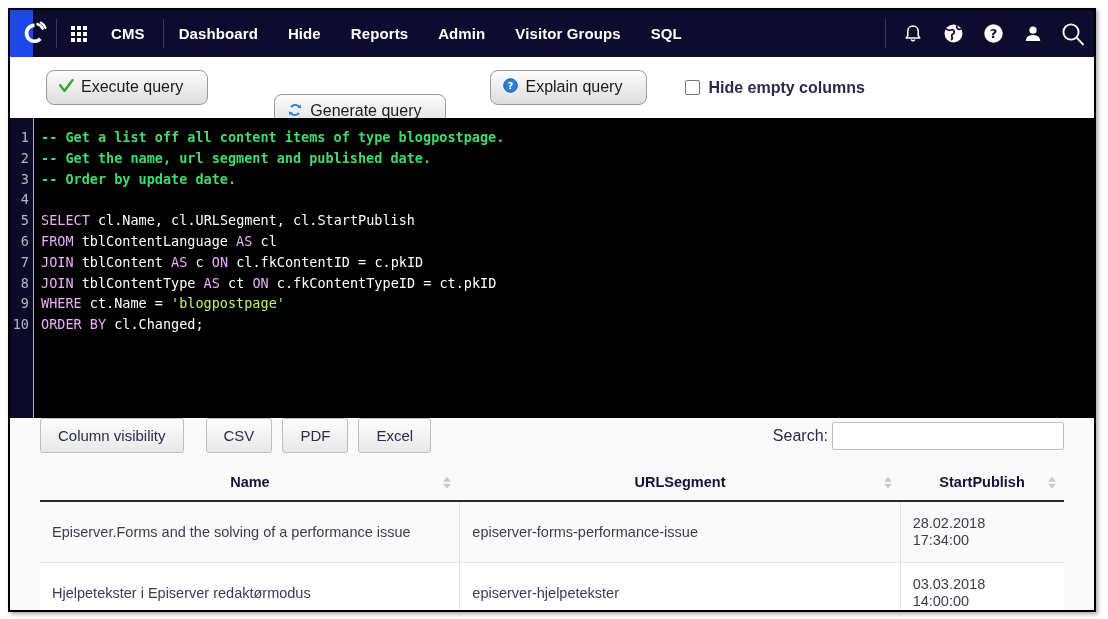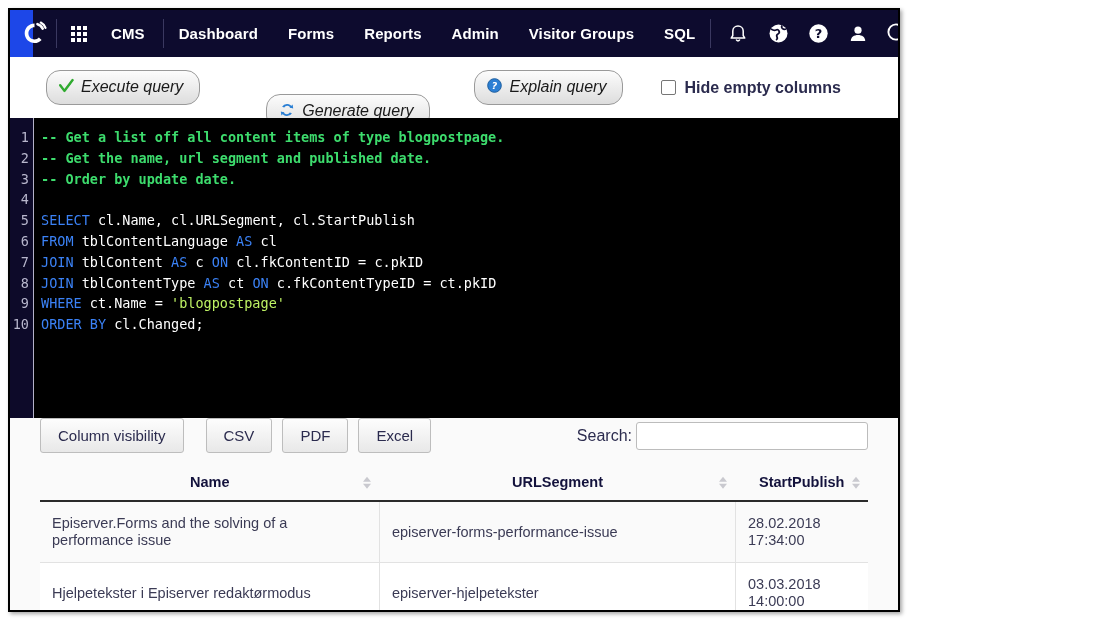--- a/index.html
+++ b/index.html
@@ -19,21 +19,21 @@
     position: relative;
     width: 1108px;
     height: 619px;
     background: #ffffff;
     box-sizing: border-box;
   }
   #app-frame {
     position: absolute;
     left: 8px;
     top: 8px;
-    width: 892px;
+    width: 1088px;
     height: 604px;
     background: #ffffff;
     border: 2px solid #000000;
     box-sizing: border-box;
     overflow: hidden;
     box-shadow: 2px 2px 4px rgba(0,0,0,0.35);
   }
 
   
   #topnav {
@@ -124,31 +124,30 @@
     height: 61px;
     background: #ffffff;
     display: flex;
     align-items: center;
     padding-left: 36px;
     box-sizing: border-box;
   }
   .btn3d {
     background: linear-gradient(#fcfcfc, #dddddd);
     border: 1px solid #9a9a9a;
-    border-radius: 14px;
+    border-radius: 8px;
     font-size: 16px;
     color: #1a1a1a;
-    padding: 7px 16px 8px 12px;
+    padding: 7px 24px 8px 12px;
     display: inline-flex;
     align-items: center;
     gap: 7px;
     cursor: pointer;
     font-family: "Liberation Sans", sans-serif;
     line-height: 1;
-    font-style: italic;
   }
   #btn-generate { margin-left: 66px; margin-top: 48px; }
   #btn-explain  { margin-left: 44px; }
   .chk-wrap {
     margin-left: 38px;
     display: flex;
     align-items: center;
     gap: 8px;
     font-size: 16px;
     color: #2b2b4e;
@@ -187,21 +186,21 @@
     user-select: none;
   }
   #code {
     flex: 1 1 auto;
     padding: 9px 0 0 7px;
     color: #ffffff;
     white-space: pre;
     overflow: hidden;
   }
   .tok-c  { color: #3ddc6d; font-weight: bold; }           
-  .tok-k  { color: #3b82f6; }           
+  .tok-k  { color: #f0abfc; }           
   .tok-s  { color: #bef264; }           
   .tok-i  { color: #ffffff; }           
 
   
   #results {
     background: #fafafa;
     height: 194px;
     padding: 0 30px;
     box-sizing: border-box;
     position: relative;
@@ -330,21 +329,21 @@
             <i></i>
             <i></i>
         </span>
       </div>
 
       <div class="nav-item brand">CMS</div>
 
       <div class="nav-sep"></div>
 
       <div class="nav-item">Dashboard</div>
-      <div class="nav-item">Forms</div>
+      <div class="nav-item">Hide</div>
       <div class="nav-item">Reports</div>
       <div class="nav-item">Admin</div>
       <div class="nav-item">Visitor Groups</div>
       <div class="nav-item">SQL</div>
 
       <div class="nav-spacer"></div>
       <div class="nav-sep"></div>
 
       <div class="nav-icons">
         <span class="ic">

